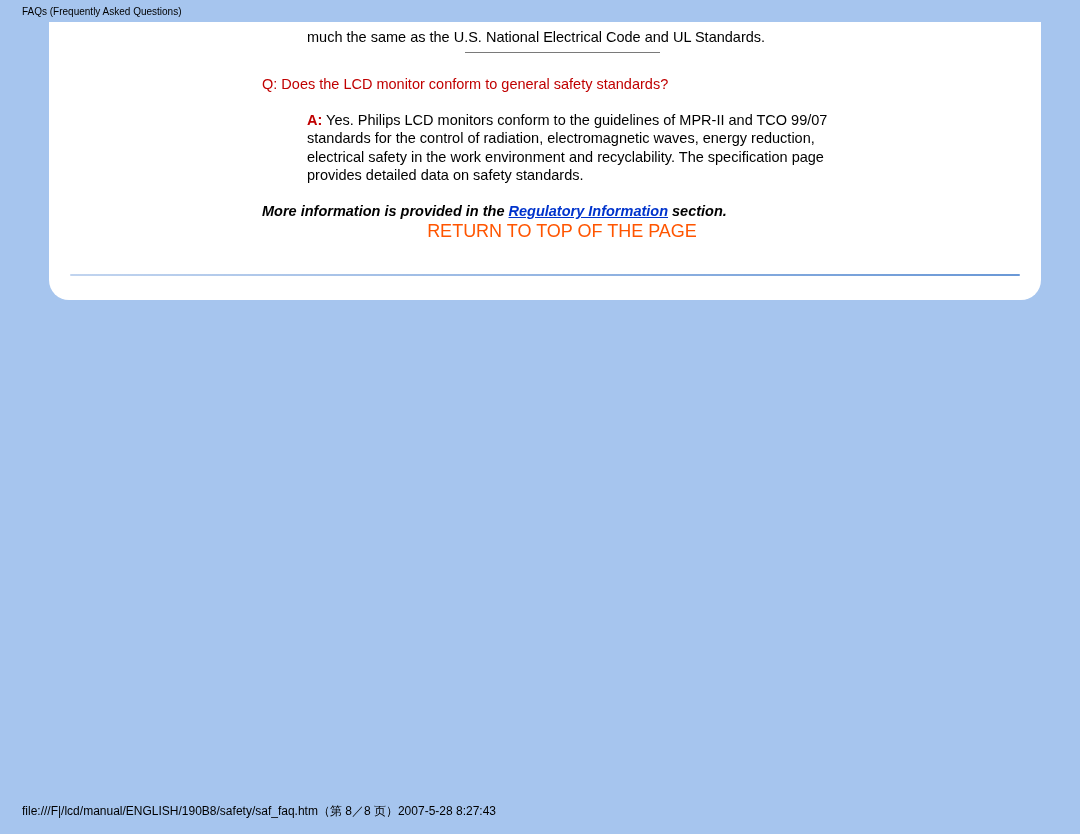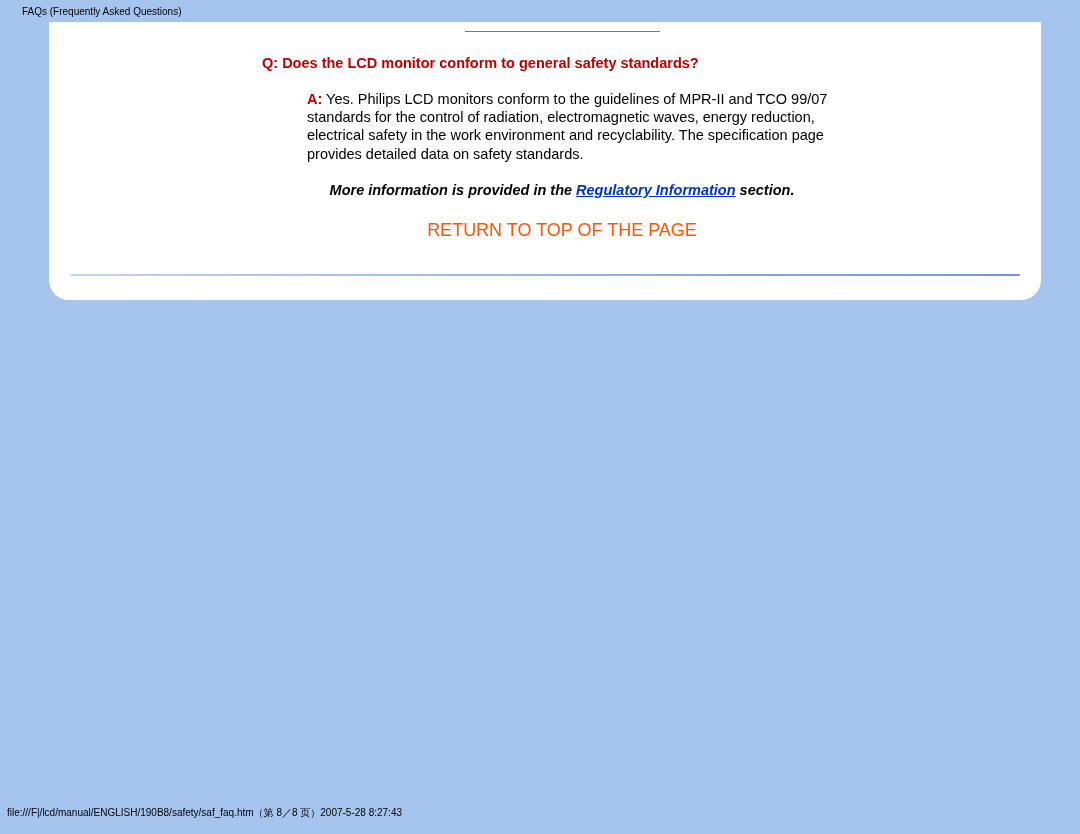--- a/index.html
+++ b/index.html
@@ -44,37 +44,35 @@
       margin-left: 45px;
       margin-bottom: 6px;
     }
     .hr-short {
       border: none;
       border-top: 1px solid #7a7a7a;
       width: 195px;
       margin: 3px auto 22px auto;
     }
     .question {
-      font-weight: bold;
+      font-weight: normal;
       color: #c00000;
       margin-bottom: 18px;
     }
     .answer {
       margin-left: 45px;
       margin-bottom: 18px;
     }
     .answer-label {
       font-weight: bold;
       color: #c00000;
     }
     .more-info {
       font-style: italic;
       font-weight: bold;
-      margin-bottom: 20px;
-      text-align: center;
     }
     .reg-link {
       color: #0033cc;
       font-weight: bold;
       font-style: italic;
     }
     .return-top {
       text-align: center;
       color: #ff5500;
       font-size: 18px;
@@ -85,32 +83,33 @@
       left: 70px;
       top: 274px;
       width: 950px;
       height: 2px;
       background: linear-gradient(to right, #c1d4ef, #6a98d6);
       border-radius: 1px;
     }
     .footer-text {
       position: absolute;
       bottom: 14px;
-      left: 7px;
-      font-size: 10px;
+      left: 22px;
+      font-size: 12px;
       color: #000;
     }
   </style>
 </head>
 <body>
 
 <div class="header-text">FAQs (Frequently Asked Questions)</div>
 
 <div class="white-panel">
   <div class="content-area">
+    <p class="intro-text">much the same as the U.S. National Electrical Code and UL Standards.</p>
     <hr class="hr-short">
     <p class="question">
       <span>Q:</span>
       <span>Does the LCD monitor conform to general safety standards?</span>
     </p>
     <p class="answer">
       <span class="answer-label">A:</span><span> Yes. Philips LCD monitors conform to the guidelines of MPR-II and TCO 99/07 standards for the control of radiation, electromagnetic waves, energy reduction, electrical safety in the work environment and recyclability. The specification page provides detailed data on safety standards.</span>
     </p>
     <p class="more-info">
       <span>More information is provided in the </span><a href="#" class="reg-link">Regulatory Information</a><span> section.</span>

